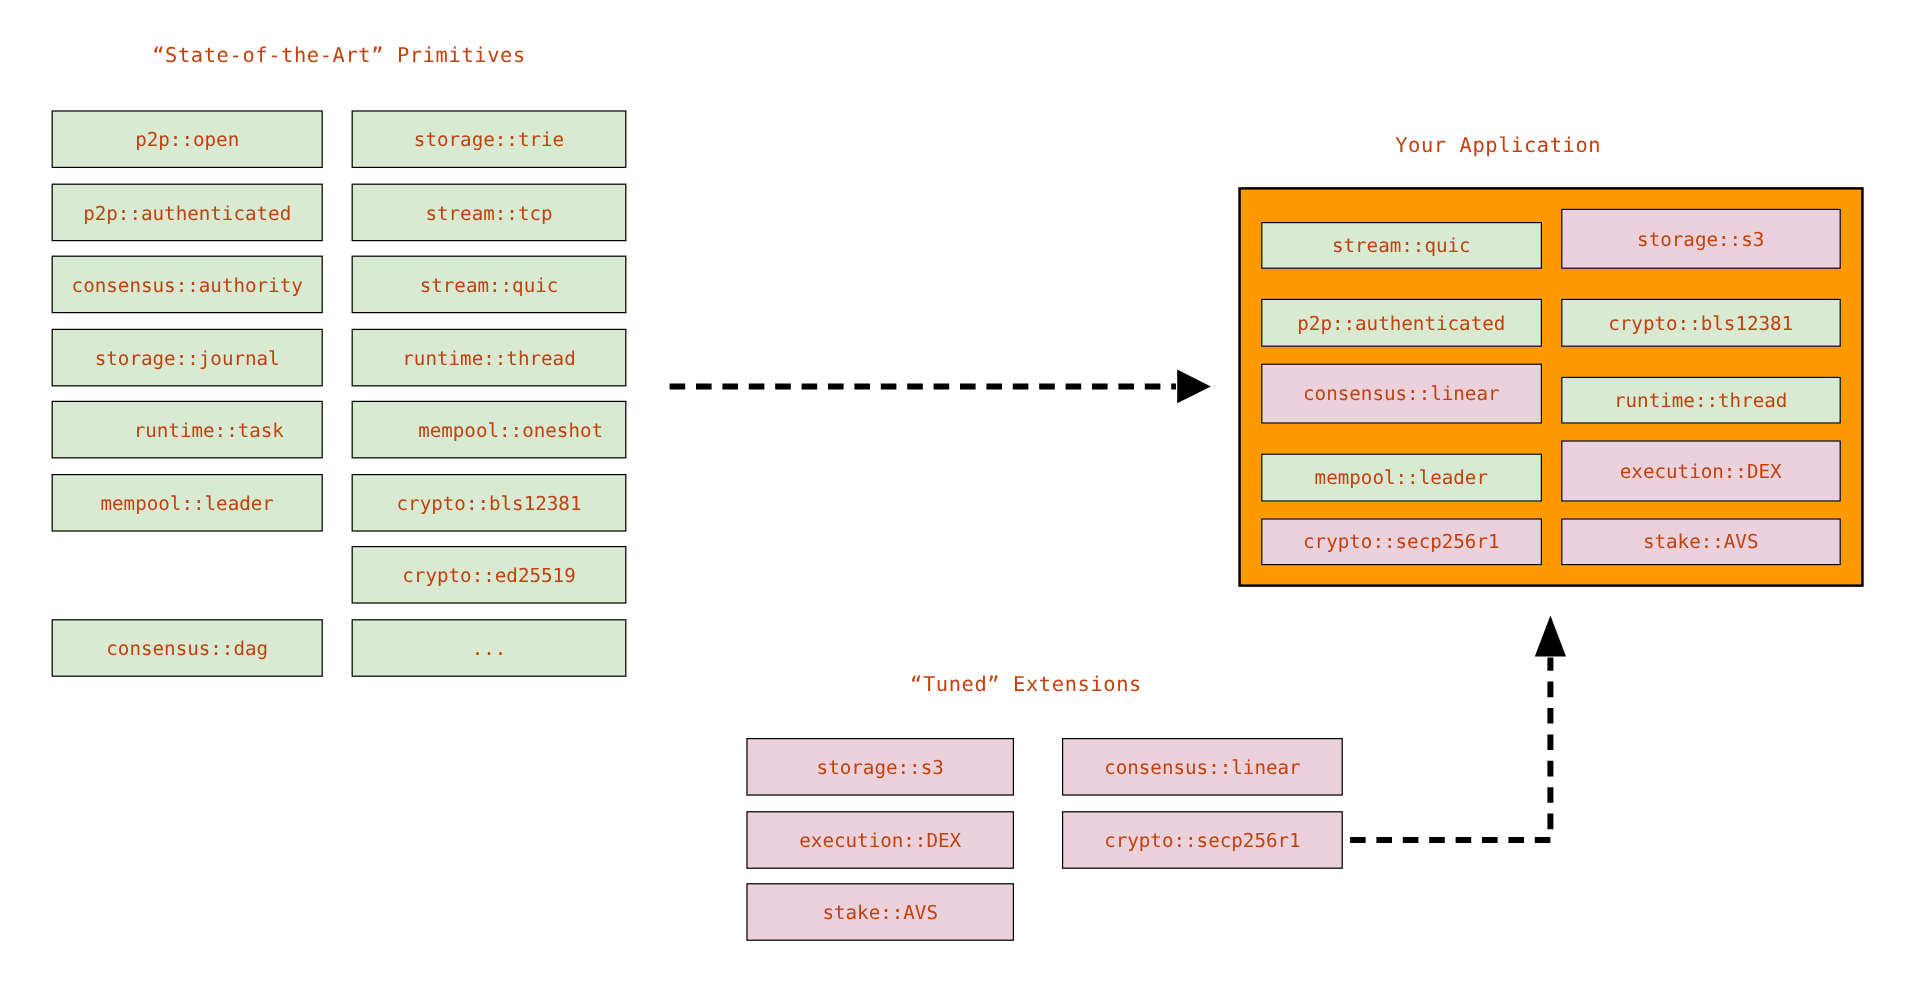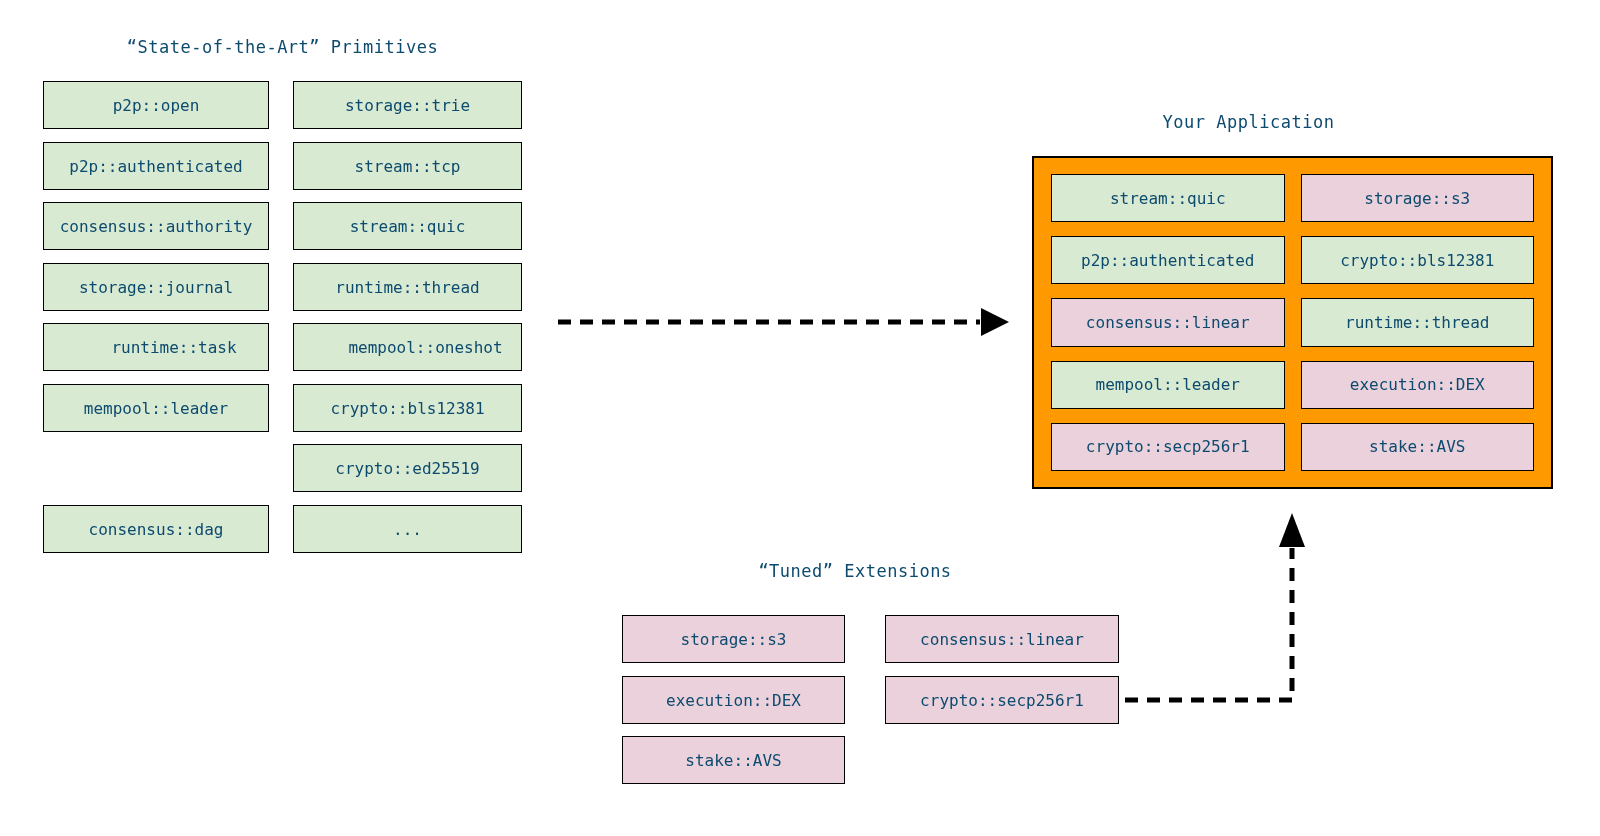--- a/index.html
+++ b/index.html
@@ -2,42 +2,42 @@
 <html><head>
 <meta charset="utf-8">
 <style>
   html, body { margin: 0; padding: 0; background: #ffffff; }
   .canvas {
     position: relative;
     width: 1600px;
     height: 836px;
     background: #ffffff;
     font-family: "DejaVu Sans Mono", "Liberation Mono", monospace;
-    color: #0c4a6e;
+    color: #c2410c;
     overflow: hidden;
   }
   .title {
     position: absolute;
     text-align: center;
     font-size: 17px;
     letter-spacing: 0.5px;
     white-space: nowrap;
   }
   .node {
     position: absolute;
     height: 48px;
     box-sizing: border-box;
     border: 1.5px solid #000000;
     display: flex;
     align-items: center;
     justify-content: center;
     font-size: 16px;
     white-space: nowrap;
   }
-  .green { background: #d9ead3; }
+  .green { background: #d9ead3; margin-top: 11px; }
   .pink  { background: #ead1dc; text-align: right; }
 
   
   .pcol1 { left: 43px;  width: 226px; }
   .pcol2 { left: 293px; width: 229px; }
   .r0 { top: 81px; }  .r1 { top: 142px; } .r2 { top: 202px; } .r3 { top: 263px; }
   .r4 { top: 323px; padding-left: 36px; } .r5 { top: 384px; } .r6 { top: 444px; } .r7 { top: 505px; }
 
   
   .app-box {

